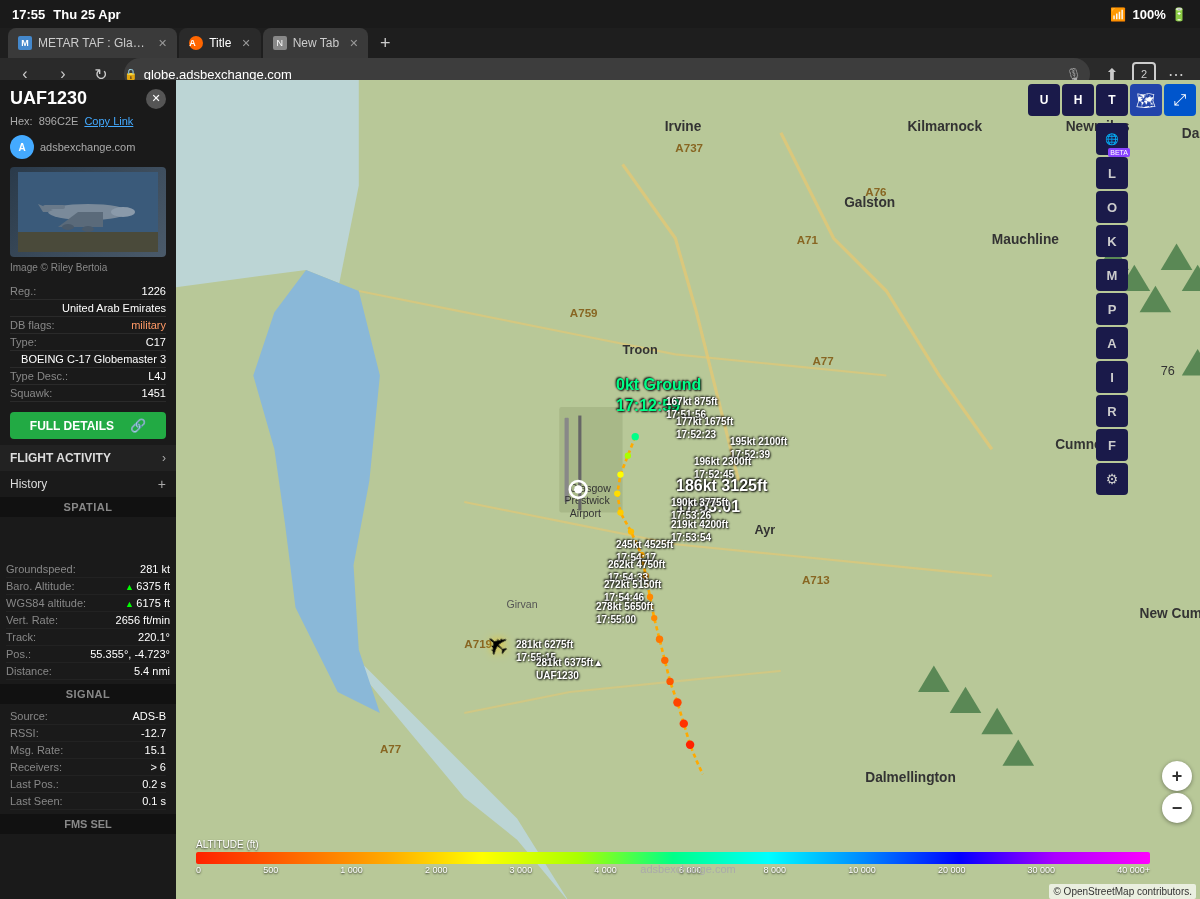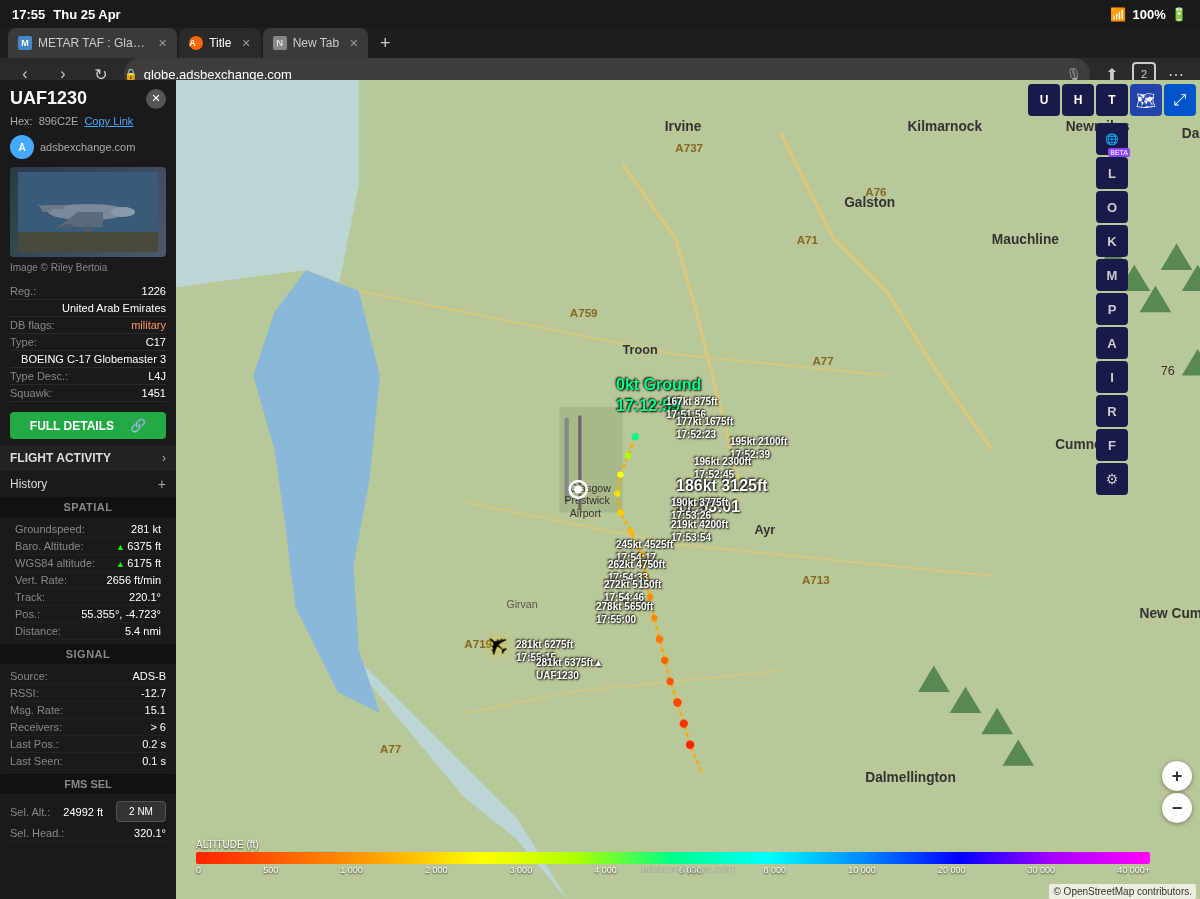--- a/index.html
+++ b/index.html
@@ -232,21 +232,21 @@
     .section-header {
       background: #111;
       padding: 4px 10px;
       font-size: 11px;
       font-weight: 700;
       color: #888;
       letter-spacing: 0.5px;
       text-align: center;
     }
 
-    .spatial-data { padding: 4px 15px; }
+    .spatial-data { padding: 4px 6px; margin-top: 40px; }
     .signal-data { padding: 4px 10px; }
     .fms-section { padding: 4px 10px; }
 
     .data-row {
       display: flex;
       justify-content: space-between;
       padding: 2px 0;
       font-size: 11px;
       border-bottom: 1px solid #222;
     }
@@ -564,31 +564,20 @@
         <span class="data-label">Last Pos.:</span>
         <span class="data-value">0.2 s</span>
       </div>
       <div class="data-row">
         <span class="data-label">Last Seen:</span>
         <span class="data-value">0.1 s</span>
       </div>
     </div>
 
     <div class="fms-header">FMS SEL</div>
-    <div class="fms-section">
-      <div class="sel-alt-row">
-        <span class="fms-label">Sel. Alt.:</span>
-        <span class="fms-value">24992 ft</span>
-        <div class="scale-bar">2 NM</div>
-      </div>
-      <div class="data-row">
-        <span class="data-label">Sel. Head.:</span>
-        <span class="data-value">320.1°</span>
-      </div>
-    </div>
 
   </div>
 
   <div class="map-area">
 
     <svg class="map-svg" viewBox="0 0 1024 780" preserveAspectRatio="xMidYMid slice">
 
       <rect width="1024" height="780" fill="#b8d4e8"></rect>
 
       <polygon points="0,0 1024,0 1024,780 0,780" fill="#c8d8a8" opacity="0.3"></polygon>

